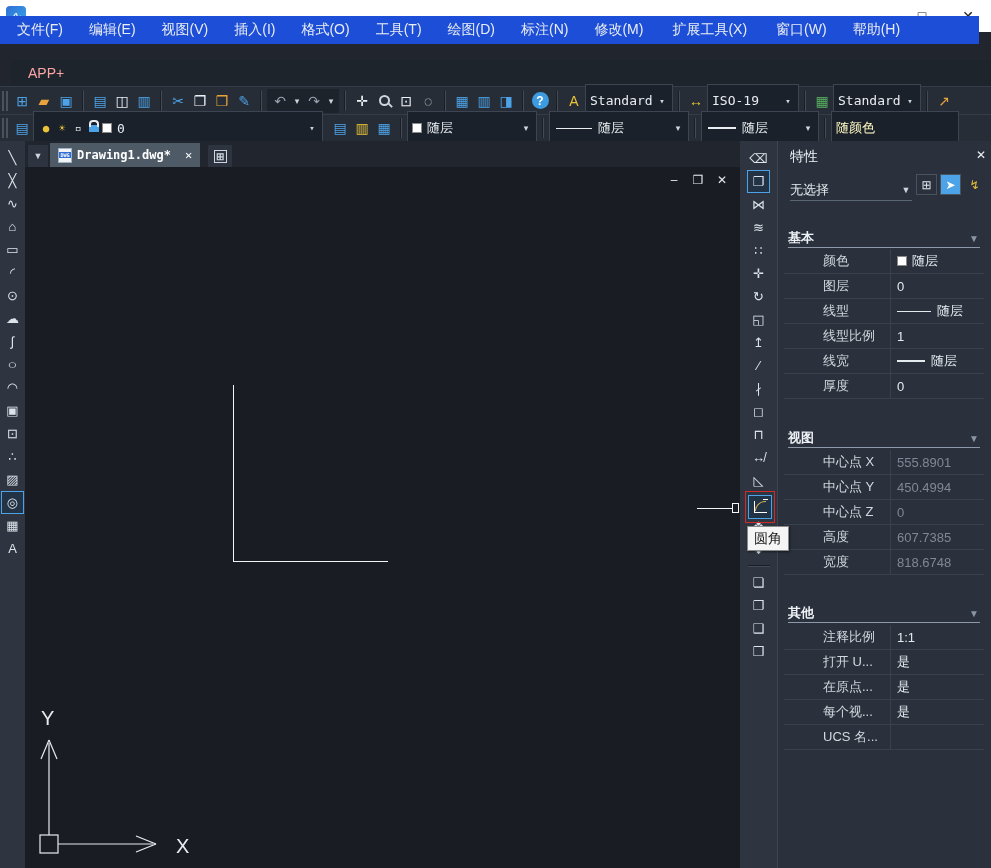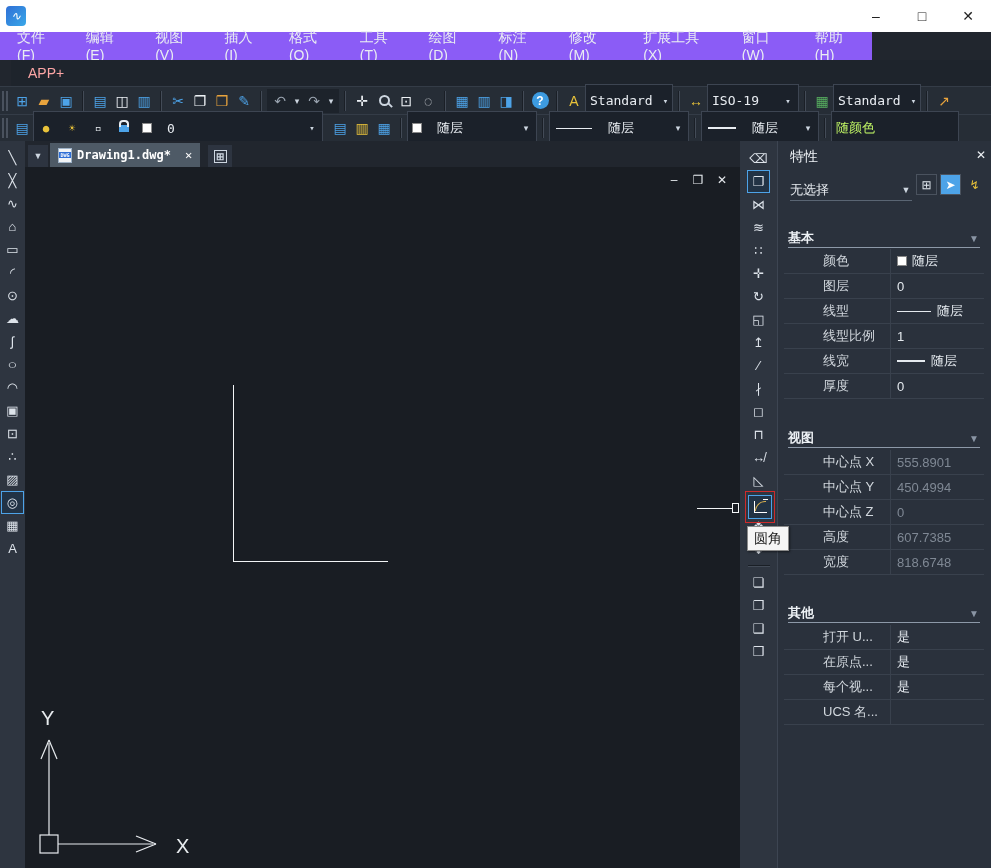--- a/index.html
+++ b/index.html
@@ -11,22 +11,22 @@
   .titlebar { position:absolute; left:0; top:0; width:991px; height:32px;
     background:#ffffff; color:#111; display:flex; align-items:center; font-size:14px; }
   .logo { width:20px; height:20px; margin:0 8px 0 6px; border-radius:4px;
     background:linear-gradient(135deg,#2f6fd6,#39a8e8); color:#fff; font-size:12px;
     display:flex; align-items:center; justify-content:center; font-style:italic; }
   .win-btns { position:absolute; right:0; top:0; height:32px; display:flex; }
   .win-btn { width:46px; height:32px; display:flex; align-items:center; justify-content:center;
     color:#222; font-size:14px; cursor:default; }
 
   
-  .menubar { position:absolute; left:0; top:32px; width:872px; height:28px;
-    background:#8b5cf6; color:#e9edf2; display:flex; align-items:center; font-size:14px; }
+  .menubar { position:absolute; left:0; top:16px; width:979px; height:28px;
+    background:#1d4ed8; color:#e9edf2; display:flex; align-items:center; font-size:14px; }
   .menu-item { padding:0 13px; height:28px; display:flex; align-items:center; }
   .menu-item.wide { padding:0 16px; }
   .menubar2 { position:absolute; left:0; top:60px; width:991px; height:26px;
     background:#1e242c; color:#fca5a5; display:flex; align-items:center; font-size:14px;margin-left:11px; }
 
   
   .toolbar { position:absolute; left:0; width:991px; background:#262d36;
     display:flex; align-items:center; color:#cdd6e0; }
   .tb1 { top:86px; height:28px; border-top:1px solid #343c47; }
   .tb2 { top:114px; height:27px; border-top:1px solid #343c47; }
@@ -35,21 +35,21 @@
   .ico { display:inline-flex; width:22px; height:22px; align-items:center; justify-content:center;
     font-size:14px; color:#cdd6e0; flex:0 0 auto; }
   .ico.sm { width:16px; font-size:11px; }
   .blue  { color:#4da3e8; } .orange { color:#e8a33d; } .yellow { color:#e8c23a; }
   .white { color:#eef2f6; } .gray { color:#9aa4b0; } .green { color:#57b060; }
   .sep { width:2px; height:20px; margin:0 5px; border-left:1px solid #1a1f26; border-right:1px solid #434b57; }
   .sunken { display:flex; align-items:center; background:#1d232b; height:24px; padding:0 2px; }
   .caret { font-size:9px; color:#cdd6e0; width:12px; text-align:center; }
   .combo { display:flex; align-items:center; height:22px; background:#1b212a;
     border:1px solid #3d4552; color:#e9edf2; font-size:13px; padding:16px 4px;
-    font-family:"DejaVu Sans Mono",monospace;gap:10px; }
+    font-family:"DejaVu Sans Mono",monospace; }
   .combo .caret { margin-left:auto; }
   .mag { position:relative; width:11px; height:11px; border:2px solid #cdd6e0; border-radius:50%; }
   .mag::after { content:""; position:absolute; width:6px; height:2px; background:#cdd6e0;
     right:-5px; bottom:-2px; transform:rotate(45deg); }
   .helpc { width:17px; height:17px; border-radius:50%; background:#3d9be0; color:#fff;
     font-size:12px; display:flex; align-items:center; justify-content:center; font-weight:bold; }
   .swatch { width:10px; height:10px; background:#fff; border:1px solid #888; margin-right:5px; }
   .lock { position:relative; width:10px; height:7px; background:#4da3e8; margin:0 3px; }
   .lock::before { content:""; position:absolute; left:0px; top:-5px; width:6px; height:5px;
     border:2px solid #e9edf2; border-bottom:none; border-radius:4px 4px 0 0; }
@@ -248,21 +248,21 @@
       <span>随层</span>
       <span class="caret">▾</span>
     </span>
     <span class="sep"></span>
     <span class="combo" style="width:118px;font-family:'Liberation Sans',sans-serif">
       <span class="lw-line"></span>
       <span>随层</span>
       <span class="caret">▾</span>
     </span>
     <span class="sep"></span>
-    <span class="combo" style="width:128px;font-family:'Liberation Sans',sans-serif;color:#bef264">
+    <span class="combo" style="width:128px;font-family:'Liberation Sans',sans-serif;color:#fef9c3">
       <span>随颜色</span>
     </span>
   </div>
 
   <div class="tabbar">
     <span class="tab-drop">▼</span>
     <span class="tab">
       <span class="dwgfile">
           <span>DWG</span>
         </span>
@@ -443,20 +443,24 @@
         <span class="val ro">818.6748</span>
       </div>
     </div>
 
     <div class="sec-head" style="top:463px">
       <span>其他</span>
       <span class="caret">▼</span>
     </div>
     <div class="rows" style="top:484px">
       <div class="prow">
+        <span class="lbl">注释比例</span>
+        <span class="val">1:1</span>
+      </div>
+      <div class="prow">
         <span class="lbl">打开 U...</span>
         <span class="val">是</span>
       </div>
       <div class="prow">
         <span class="lbl">在原点...</span>
         <span class="val">是</span>
       </div>
       <div class="prow">
         <span class="lbl">每个视...</span>
         <span class="val">是</span>

